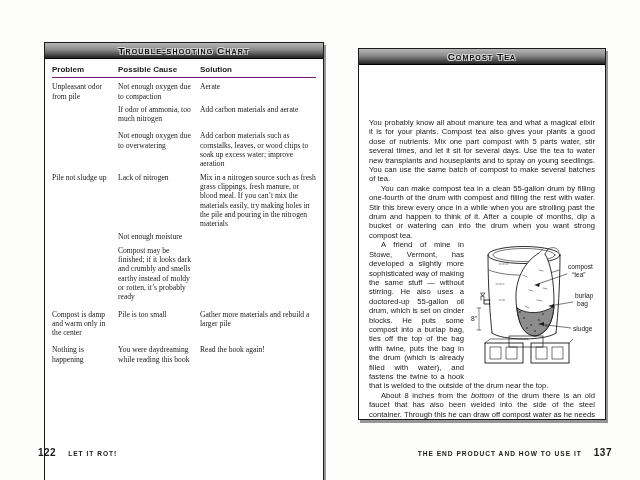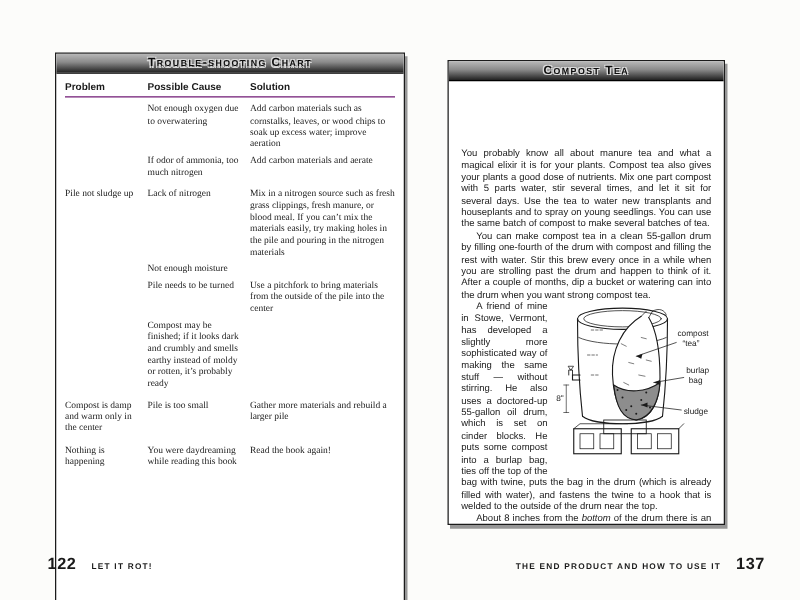--- a/index.html
+++ b/index.html
@@ -13,21 +13,21 @@
   }
   .page-box{
     position:absolute;
     background:#fff;
     border:1px solid #1b1b1b;
     box-shadow:2px 3px 0 #969696;
     overflow:hidden;
     box-sizing:border-box;
   }
   #chart-box{left:44px;top:42px;width:280px;height:478px;}
-  #tea-box{left:358px;top:48px;width:222px;height:372px;}
+  #tea-box{left:358px;top:48px;width:248px;height:372px;}
 
   .title-bar{
     height:15px;line-height:15px;
     background:linear-gradient(#b8b8b8 0%,#8a8a8a 45%,#222 100%);
     border-bottom:1px solid #000;
     text-align:center;
     font-weight:bold;
     font-size:9.5px;
     letter-spacing:1.2px;
     font-variant:small-caps;
@@ -62,62 +62,62 @@
     width:126px;height:134px;
     margin:0 0 2px 5px;
   }
   #tea-figure svg{display:block;width:126px;height:134px;}
   .fig-label{font-size:6.6px;fill:#222;font-family:"Liberation Sans",sans-serif;}
 
   
   .footer{position:absolute;top:442px;font-weight:bold;white-space:nowrap;}
   #footer-left{left:38px;}
   #footer-right{left:358px;width:254px;text-align:right;}
-  .pagenum{font-size:13px;letter-spacing:0.5px;}
+  .pagenum{font-size:10px;letter-spacing:0.5px;}
   .running-title{font-size:6.6px;letter-spacing:1px;}
   #footer-left .running-title{margin-left:12px;}
   #footer-right .pagenum{margin-left:12px;}
 </style>
 </head>
 <body>
 
 <div>
 
   <div id="chart-box" class="page-box">
     <div class="title-bar">Trouble-shooting Chart</div>
     <div class="table-content">
       <div class="thead">
         <div>Problem</div>
         <div>Possible Cause</div>
         <div>Solution</div>
       </div>
       <div id="table-rows">
           <div class="trow">
+            <div class="c-problem">Unpleasant odor from pile</div>
+            <div class="c-cause">Not enough oxygen due to compaction</div>
+            <div class="c-solution">Aerate</div>
+          </div>
+          <div class="trow group-end">
+            <div class="c-problem"></div>
+            <div class="c-cause">If odor of ammonia, too much nitrogen</div>
+            <div class="c-solution">Add carbon materials and aerate</div>
+          </div>
+          <div class="trow">
             <div class="c-problem"></div>
             <div class="c-cause">Not enough oxygen due to overwatering</div>
             <div class="c-solution">Add carbon materials such as cornstalks, leaves, or wood chips to soak up excess water; improve aeration</div>
-          </div>
-          <div class="trow group-end">
-            <div class="c-problem"></div>
-            <div class="c-cause">If odor of ammonia, too much nitrogen</div>
-            <div class="c-solution">Add carbon materials and aerate</div>
           </div>
           <div class="trow">
             <div class="c-problem">Pile not sludge up</div>
             <div class="c-cause">Lack of nitrogen</div>
             <div class="c-solution">Mix in a nitrogen source such as fresh grass clippings, fresh manure, or blood meal. If you can’t mix the materials easily, try making holes in the pile and pouring in the nitrogen materials</div>
           </div>
           <div class="trow">
             <div class="c-problem"></div>
             <div class="c-cause">Not enough moisture</div>
-          </div>
-          <div class="trow">
-            <div class="c-problem"></div>
-            <div class="c-cause">Pile needs to be turned</div>
-            <div class="c-solution">Use a pitchfork to bring materials from the outside of the pile into the center</div>
           </div>
           <div class="trow group-end">
             <div class="c-problem"></div>
             <div class="c-cause">Compost may be finished; if it looks dark and crumbly and smells earthy instead of moldy or rotten, it’s probably ready</div>
             <div class="c-solution"></div>
           </div>
           <div class="trow group-end">
             <div class="c-problem">Compost is damp and warm only in the center</div>
             <div class="c-cause">Pile is too small</div>
             <div class="c-solution">Gather more materials and rebuild a larger pile</div>

